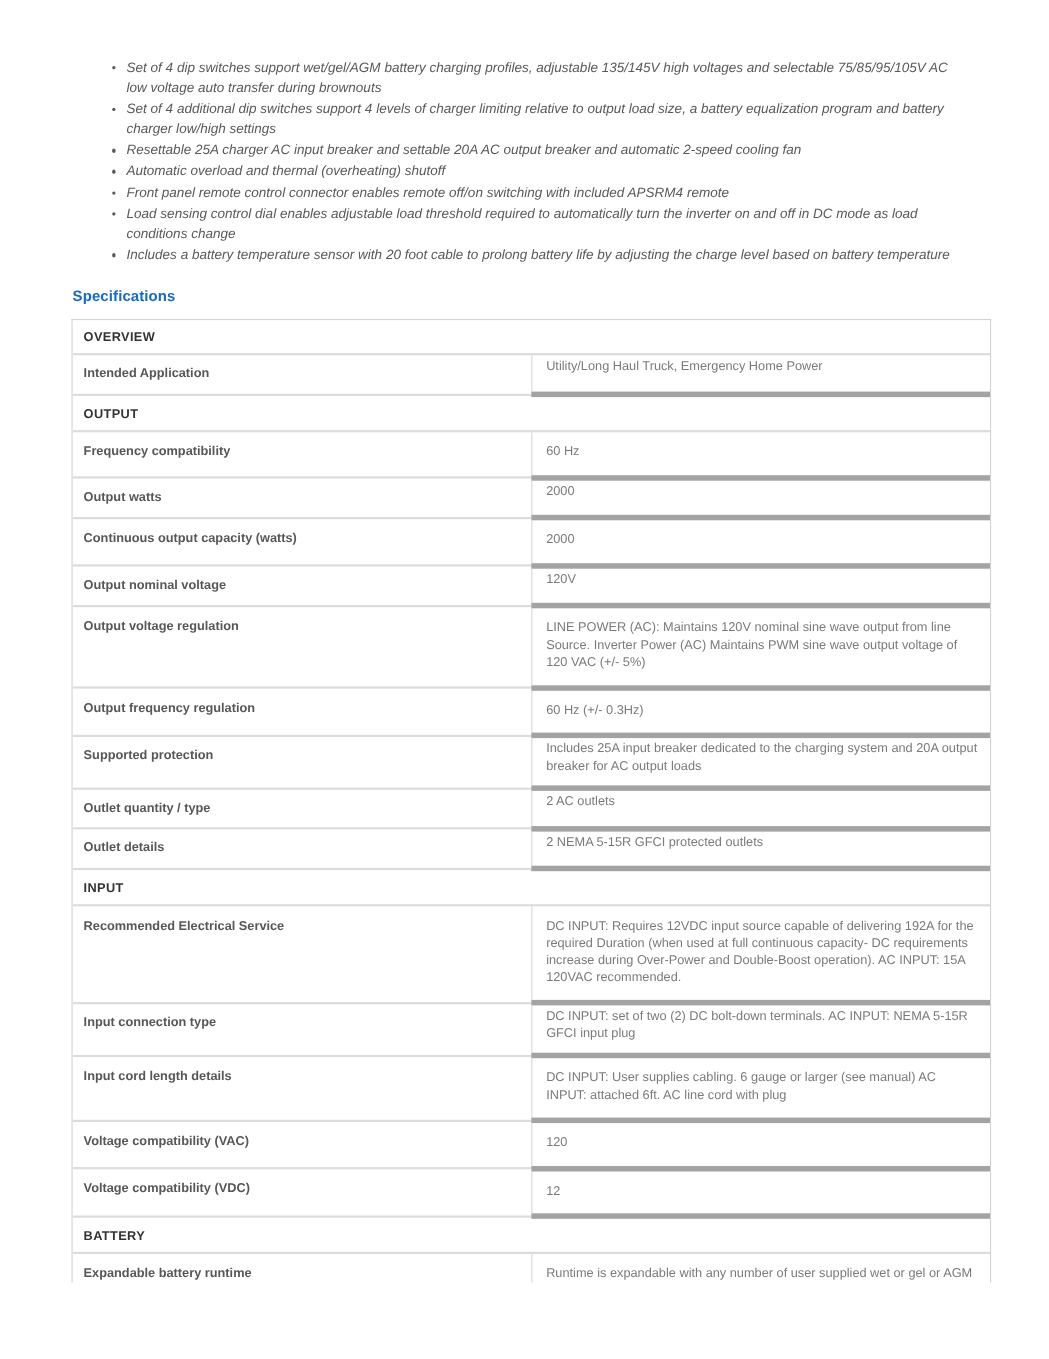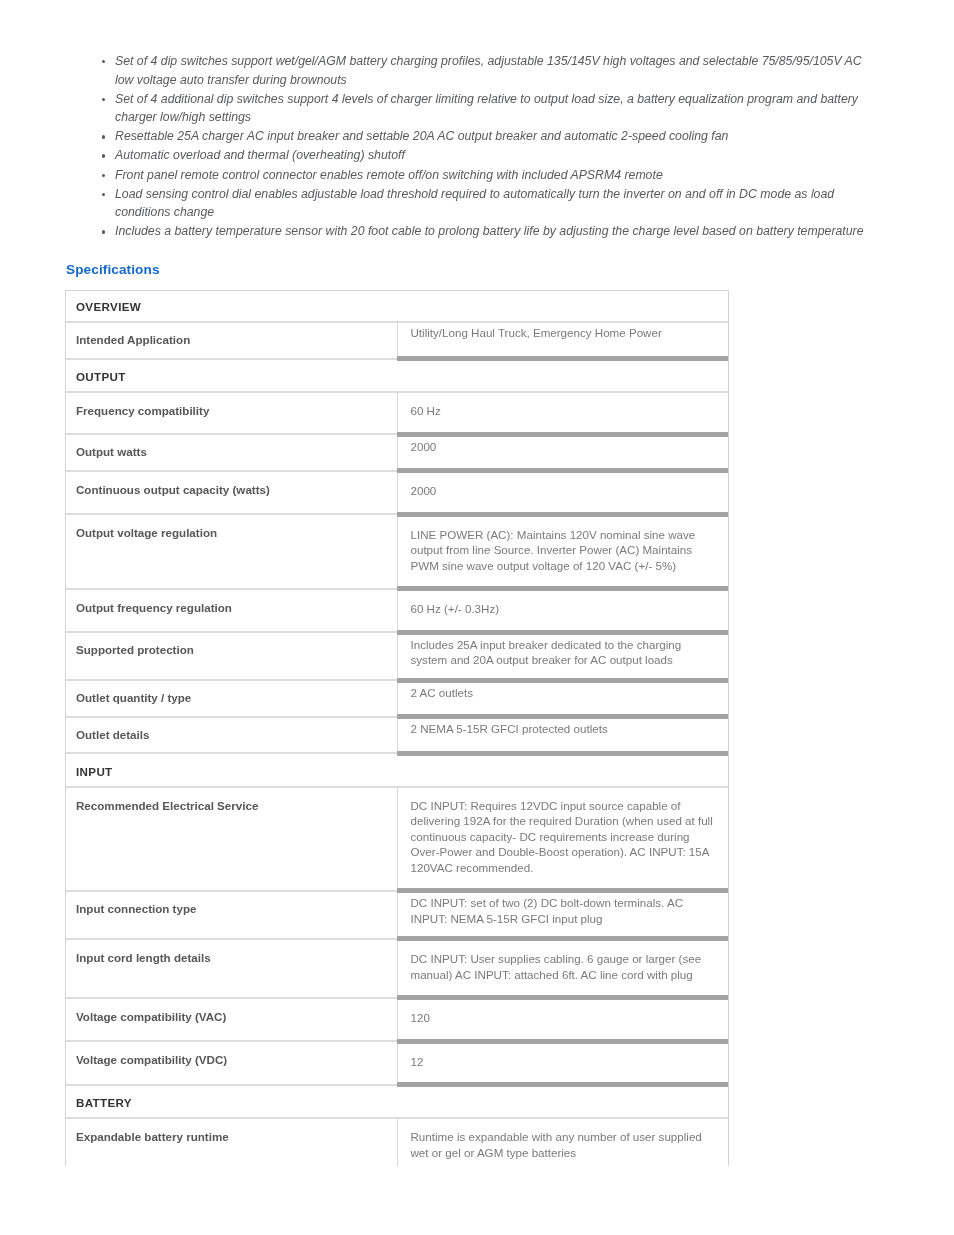--- a/index.html
+++ b/index.html
@@ -54,21 +54,21 @@
     font-weight: bold;
     color: #1569c7;
     letter-spacing: 0.1px;
   }
 
   
   .spec-table-wrap {
     position: absolute;
     left: 65px;
     top: 290px;
-    width: 664px;
+    width: 836px;
     border-left: 1px solid #d2d2d2;
     border-right: 1px solid #d2d2d2;
     border-top: 1px solid #d2d2d2;
     box-sizing: border-box;
     height: 876px;
     overflow: hidden;
   }
   .spec-table {
     width: 100%;
     border-collapse: collapse;
@@ -149,20 +149,24 @@
           <td class="value-cell">60 Hz</td>
         </tr>
         <tr class="data-row">
           <td class="label-cell">Output watts</td>
           <td class="value-cell">2000</td>
         </tr>
         <tr class="data-row tall">
           <td class="label-cell">Continuous output capacity (watts)</td>
           <td class="value-cell">2000</td>
         </tr>
+        <tr class="data-row">
+          <td class="label-cell">Output nominal voltage</td>
+          <td class="value-cell">120V</td>
+        </tr>
         <tr class="data-row tall">
           <td class="label-cell">Output voltage regulation</td>
           <td class="value-cell">LINE POWER (AC): Maintains 120V nominal sine wave output from line Source. Inverter Power (AC) Maintains PWM sine wave output voltage of 120 VAC (+/- 5%)</td>
         </tr>
         <tr class="data-row tall">
           <td class="label-cell">Output frequency regulation</td>
           <td class="value-cell">60 Hz (+/- 0.3Hz)</td>
         </tr>
         <tr class="data-row">
           <td class="label-cell">Supported protection</td>

